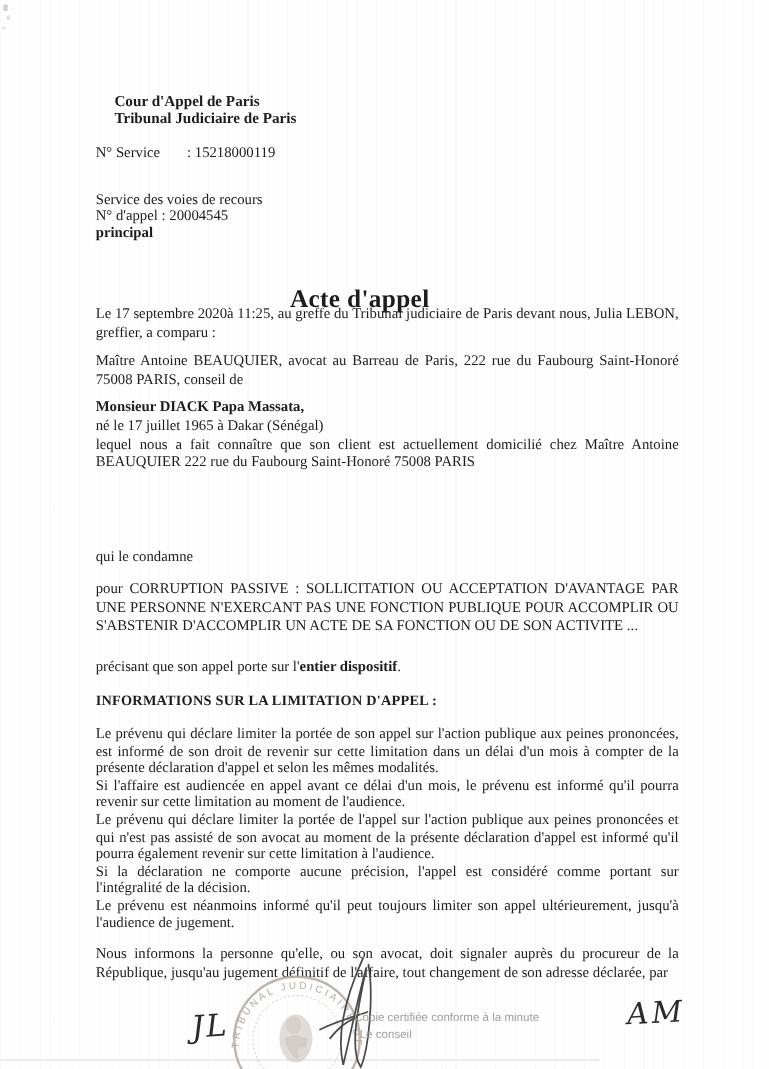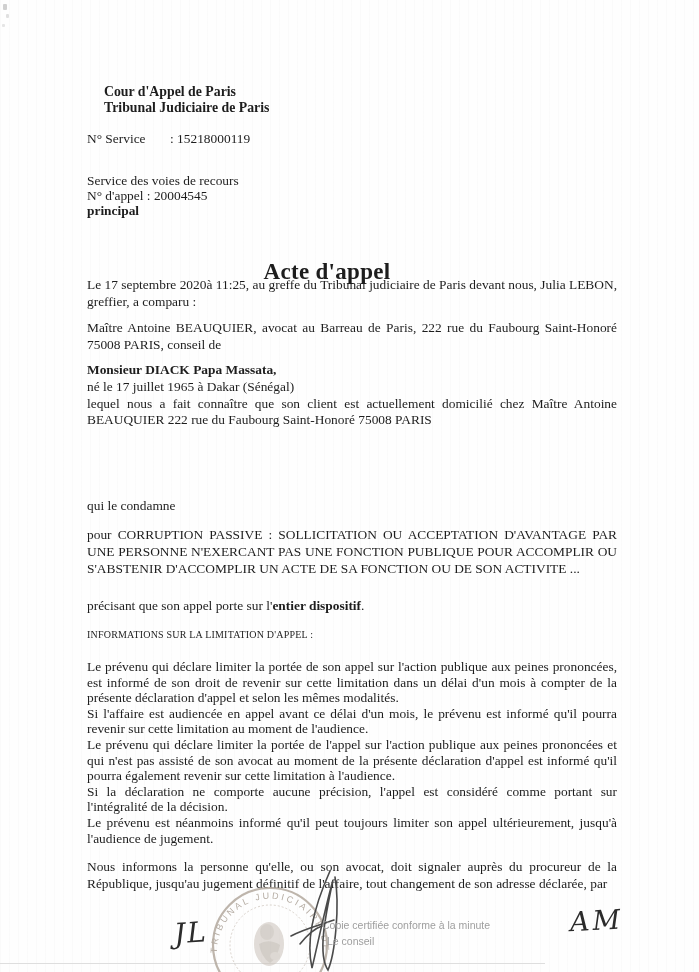--- a/index.html
+++ b/index.html
@@ -33,21 +33,21 @@
     line-height:17.2px;
   }
   .b{font-weight:bold;}
   .header-court{font-size:13.8px;font-weight:bold;line-height:15.5px;margin-left:17px;}
   .header-line{font-size:13.4px;line-height:14.8px;}
   .parquet-row{font-size:13.4px;}
   .parquet-label{display:inline-block;width:83px;}
   .doc-title{
     font-size:23px;font-weight:bold;text-align:center;letter-spacing:.3px;
   }
-  .section-heading{font-size:10px;font-weight:normal;letter-spacing:.2px;}
+  .section-heading{font-size:13px;font-weight:bold;letter-spacing:.2px;}
   .limitation .para{line-height:15.6px;}
   .notice{line-height:17px;}
 
   
   .cert-block{
     font-family:"Liberation Sans", sans-serif;
     color:#9e9e9e;
     font-size:10.5px;line-height:16px;
   }
   .cert-line2{margin-left:5px;}

